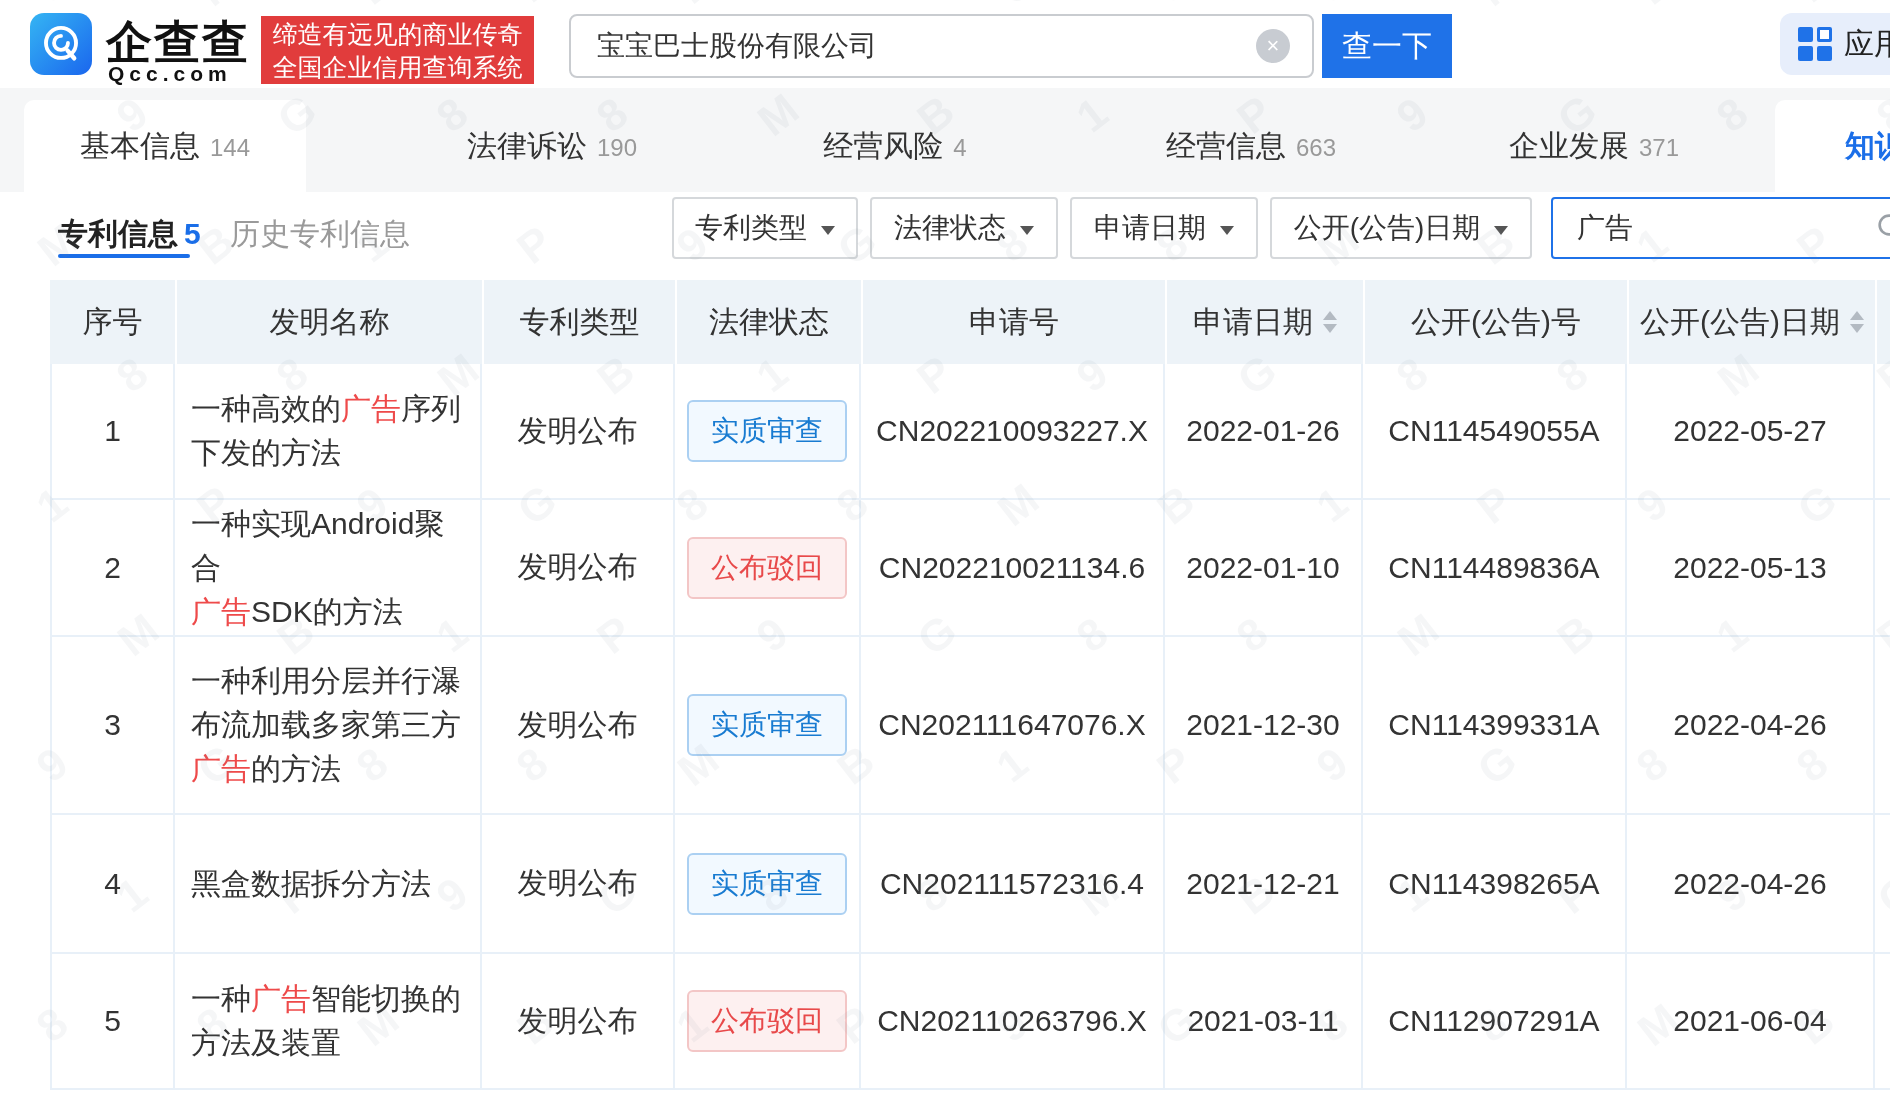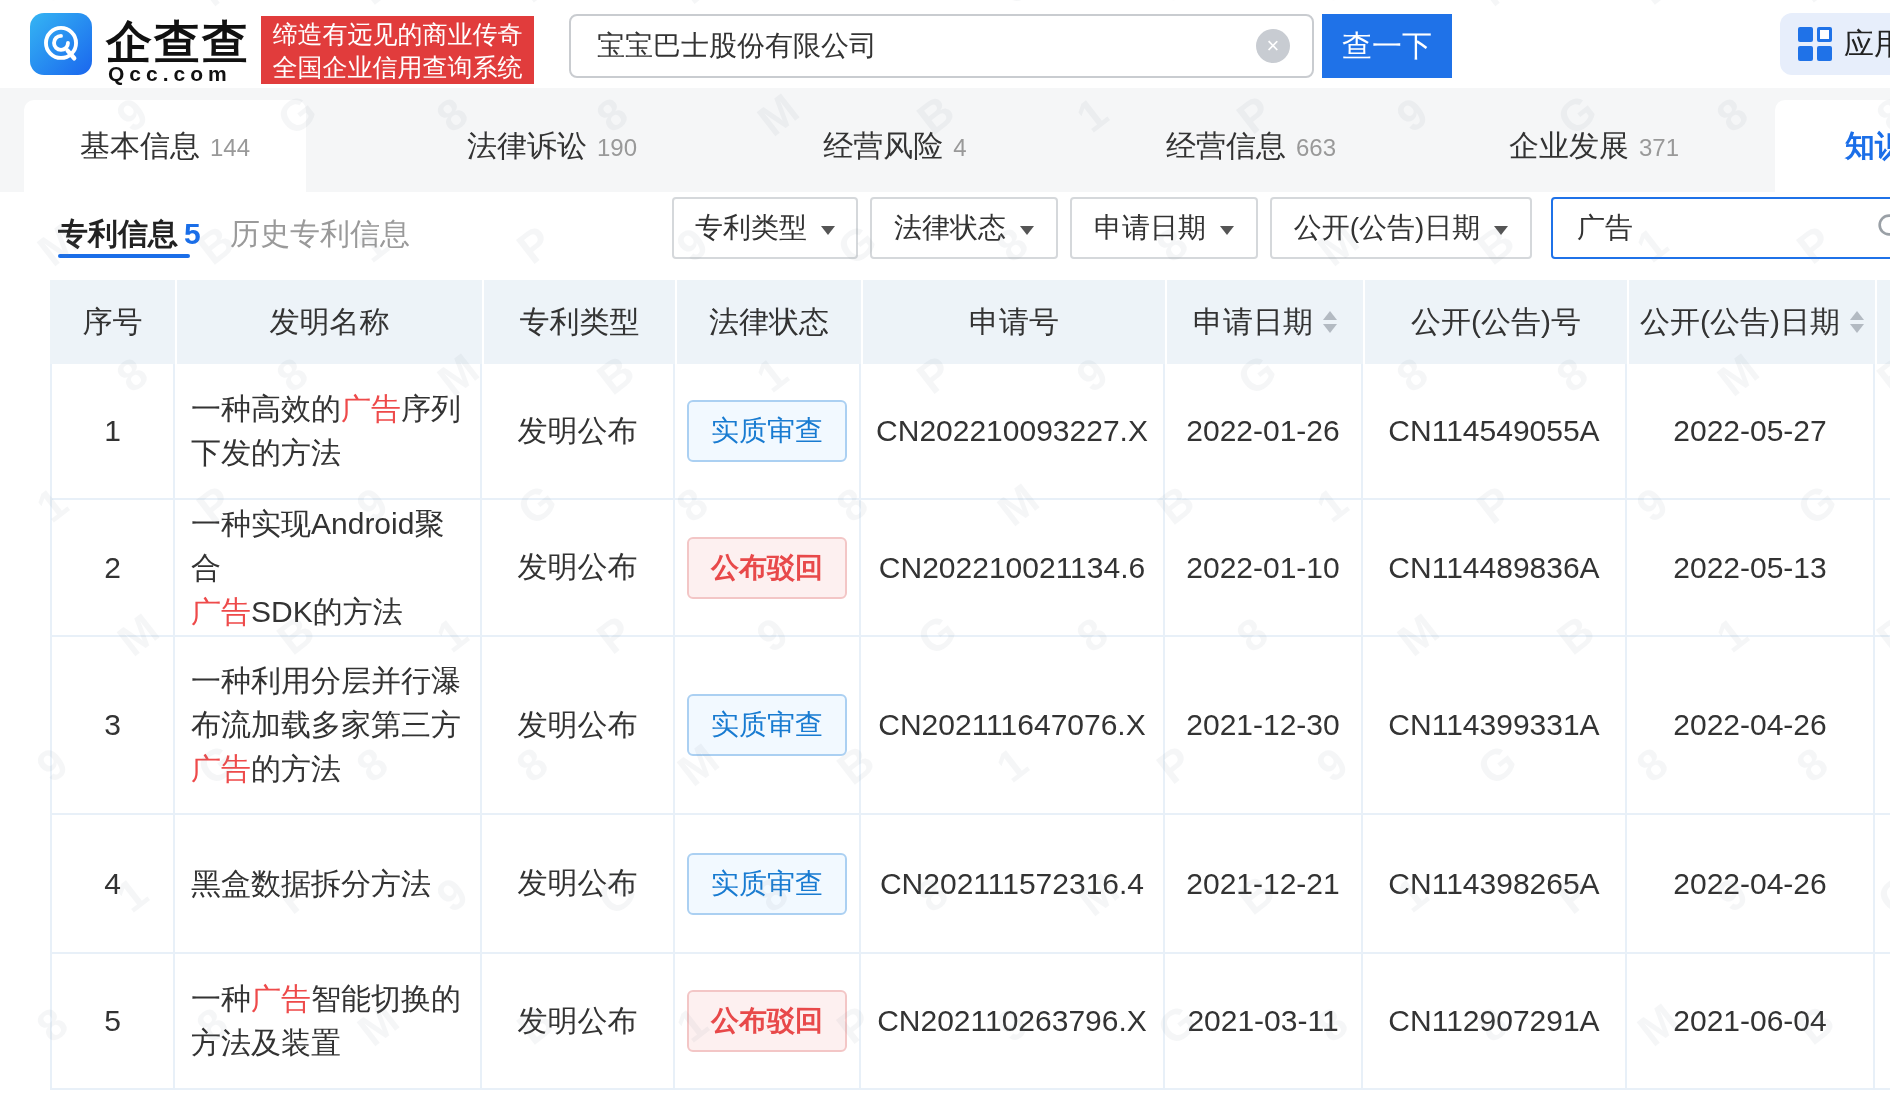--- a/index.html
+++ b/index.html
@@ -79,21 +79,21 @@
            font-size:30px; color:#333; font-weight:500; border-left:2px solid #fff; }
   .hcell:first-child { border-left:none; }
   .bcell { background:#fff; display:flex; align-items:center; justify-content:center;
            font-size:30px; color:#333; border-right:2px solid #e8f0f8; border-bottom:2px solid #e8f0f8; }
   .bcell.col0 { border-left:2px solid #e8f0f8; }
   .bcell.namecell { flex-direction:column; align-items:flex-start; justify-content:center; padding:0 16px; line-height:44px; }
   .bcell.lastcol { border-right:none; }
   .hl { color:#ee4a4a; }
   .badge { font-size:28px; padding:10px 22px; border-radius:6px; border:2px solid; }
   .badge.blue { color:#187bd1; border-color:#abd0f2; background:#f2f9ff; }
-  .badge.red  { color:#e8494a; border-color:#f3c6c6; background:#fdf0f0;font-weight:bold; }
+  .badge.red  { color:#e8494a; border-color:#f3c6c6; background:#fdf0f0; }
   .sorter { display:flex; flex-direction:column; gap:4px; }
   .sorter .up { width:0;height:0;border-left:7px solid transparent;border-right:7px solid transparent;border-bottom:9px solid #b3bac2; }
   .sorter .dn { width:0;height:0;border-left:7px solid transparent;border-right:7px solid transparent;border-top:9px solid #b3bac2; }
   
   .wm { position:absolute; left:0; top:0; width:1890px; height:1118px; pointer-events:none; z-index:60; overflow:hidden; }
   .wm span { position:absolute; font-size:44px; font-weight:bold; color:rgba(125,138,155,0.08); transform:rotate(-38deg); }
 </style>
 </head>
 <body>
 

